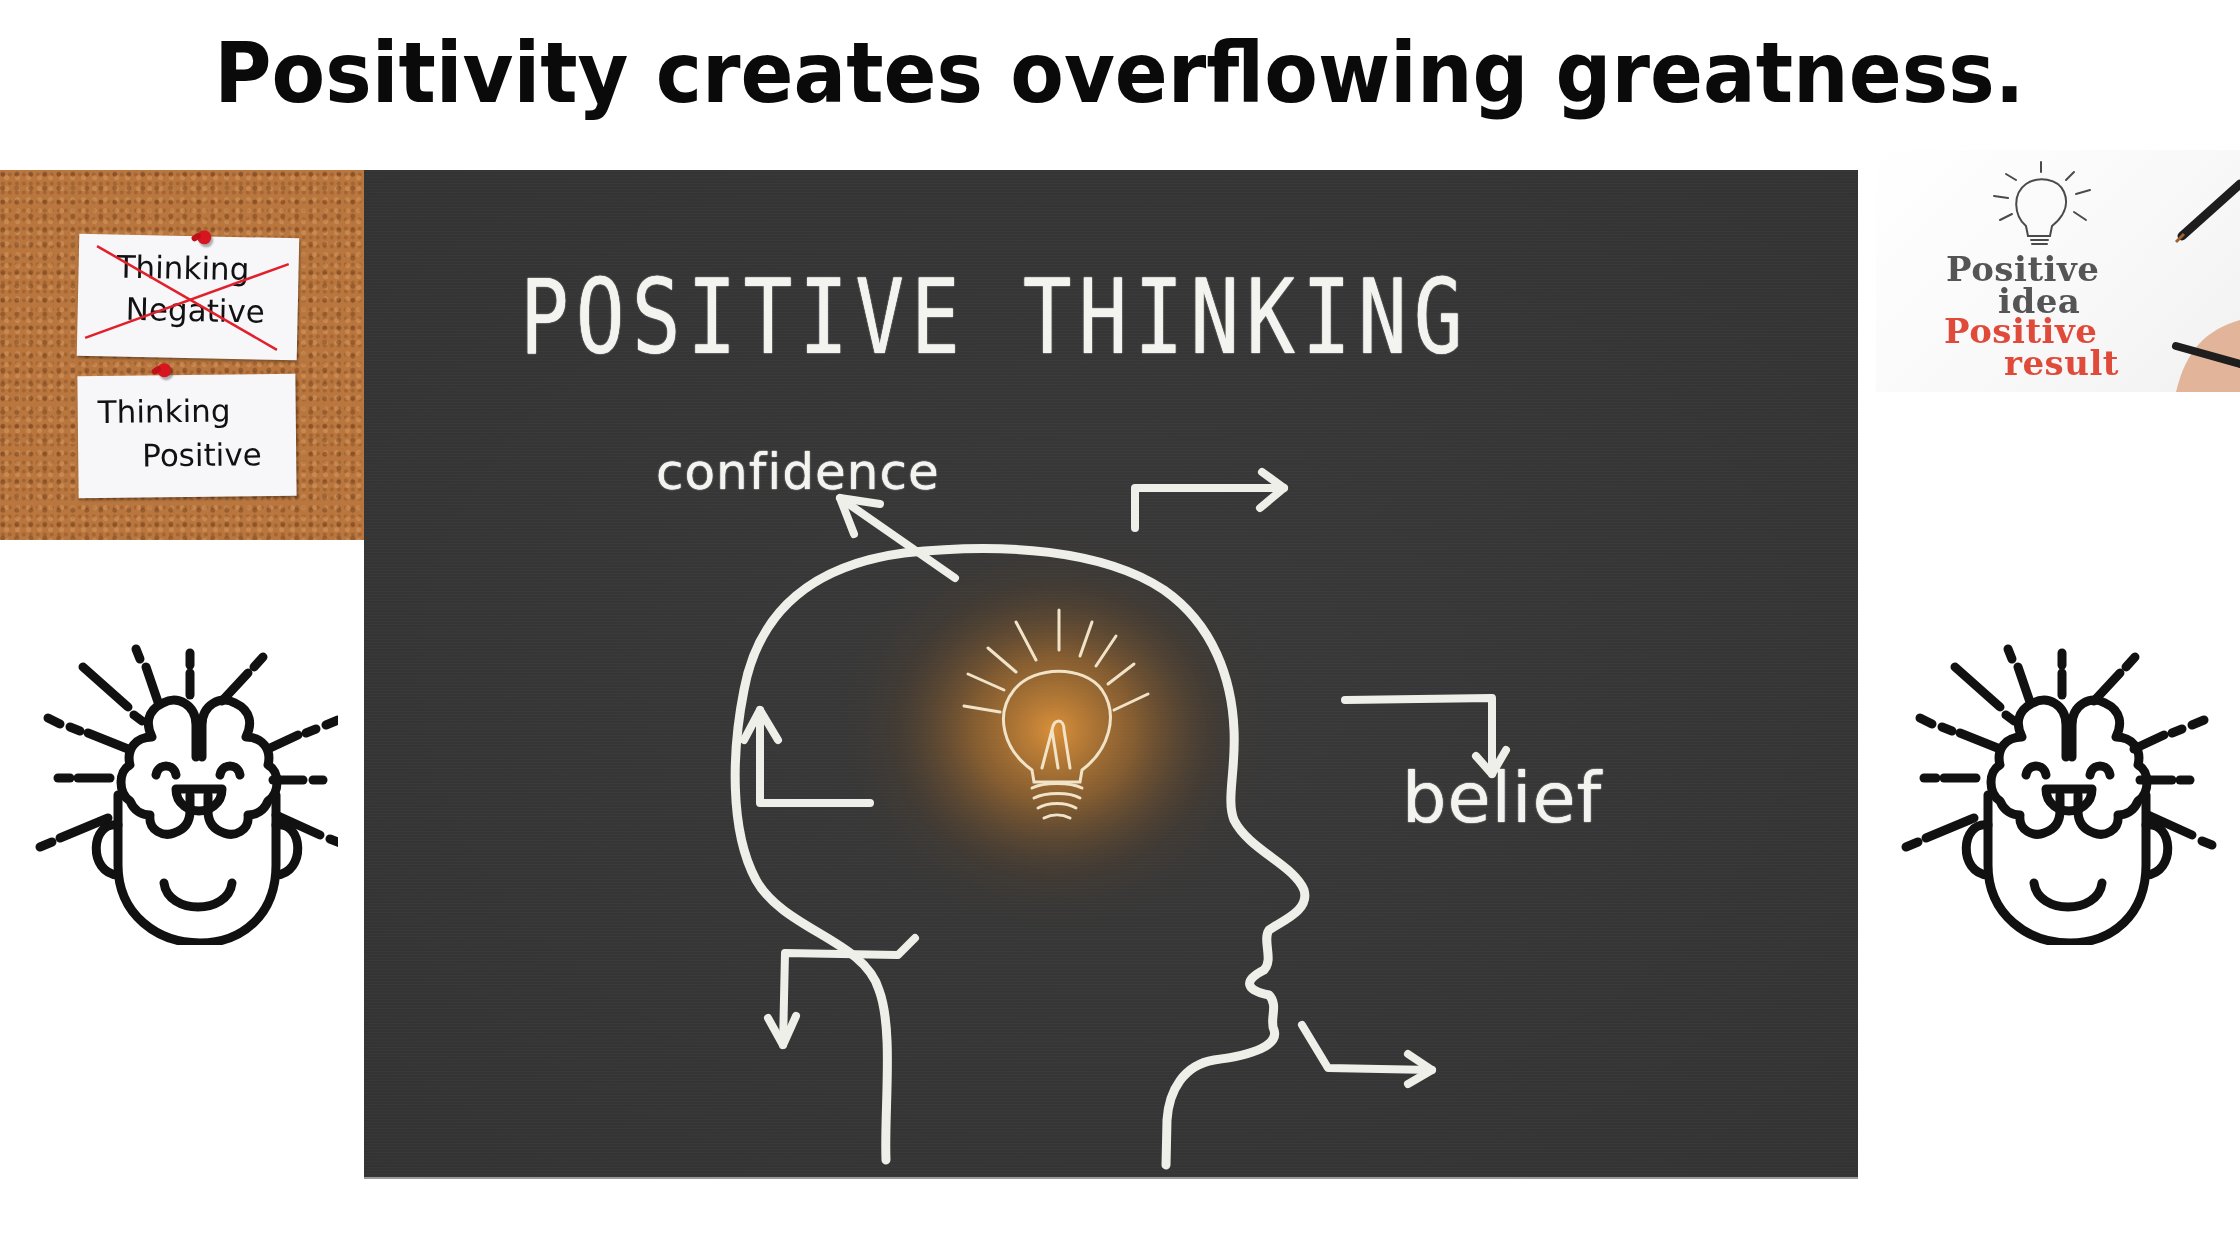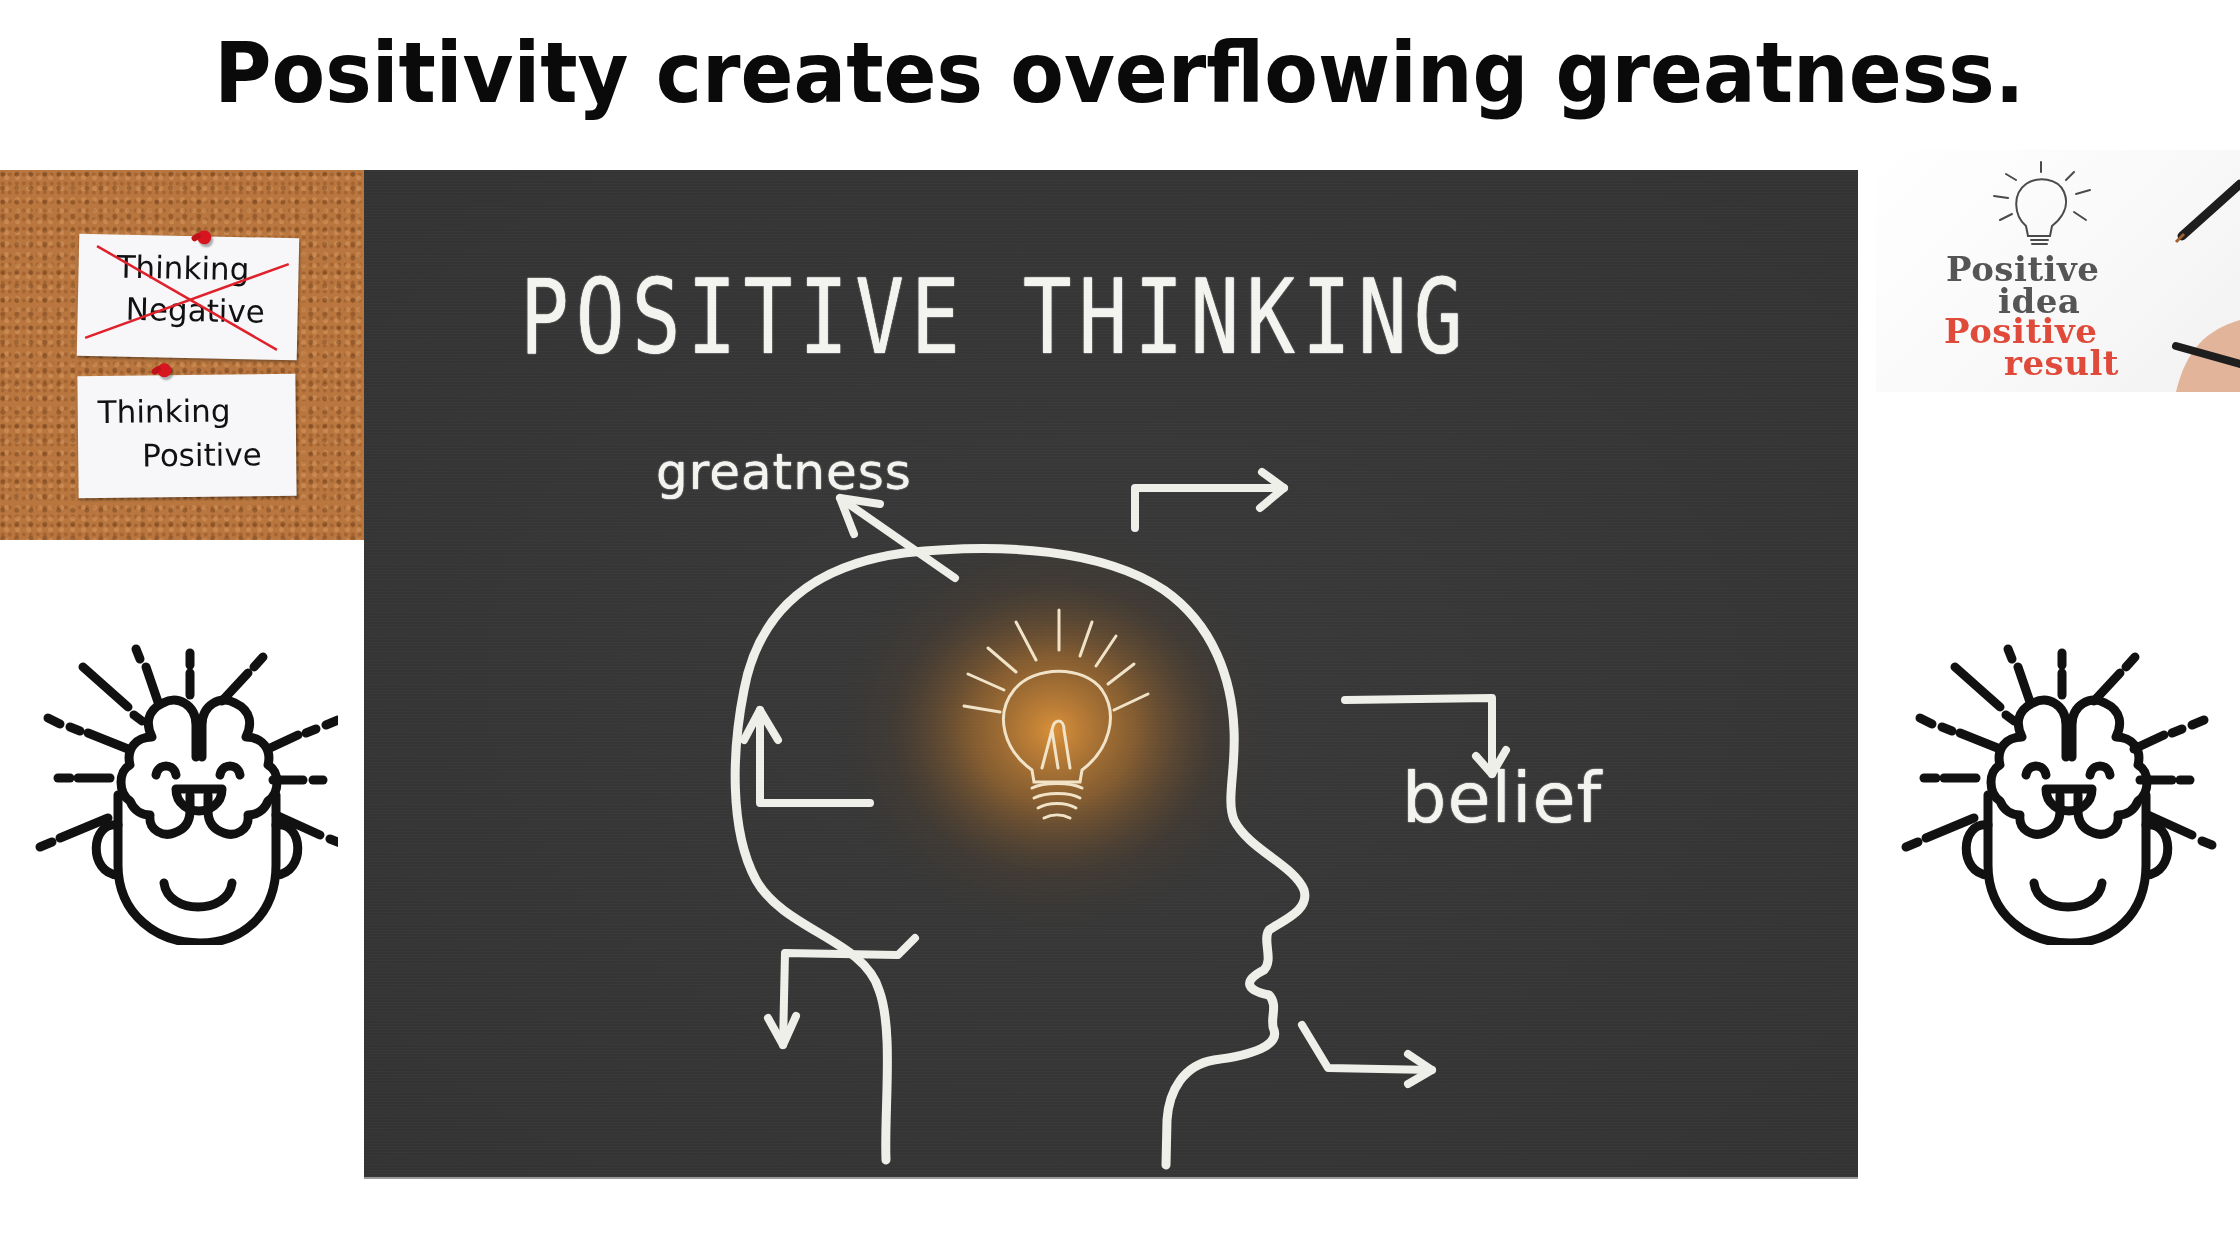--- a/index.html
+++ b/index.html
@@ -176,21 +176,21 @@
         <polyline points="404,848 419,875 432,846"></polyline>
       </g>
       <g>
         <polyline points="938,855 964,898 1068,900"></polyline>
         <polyline points="1044,884 1068,900 1044,914"></polyline>
       </g>
     </g>
   </svg>
 
   <div id="chalk-title" class="chalk">POSITIVE THINKING</div>
-  <div class="chalk chalk-word" style="left:292px; top:274px;">greatness</div>
+  <div class="chalk chalk-word" style="left:292px; top:274px;">confidence</div>
   <div class="chalk chalk-word" style="left:1038px; top:600px; font-size:70px;">belief</div>
 </div>
 
 <svg class="think-icon" style="left:18px; top:625px;" viewBox="0 0 320 320">
   <g fill="none" stroke="#111" stroke-width="9" stroke-linecap="round" stroke-linejoin="round">
 
     <line x1="65" y1="42" x2="110" y2="82"></line>
       <line x1="116" y1="90" x2="124" y2="96"></line>
     <line x1="118" y1="24" x2="122" y2="34"></line>
       <line x1="128" y1="42" x2="140" y2="77"></line>

